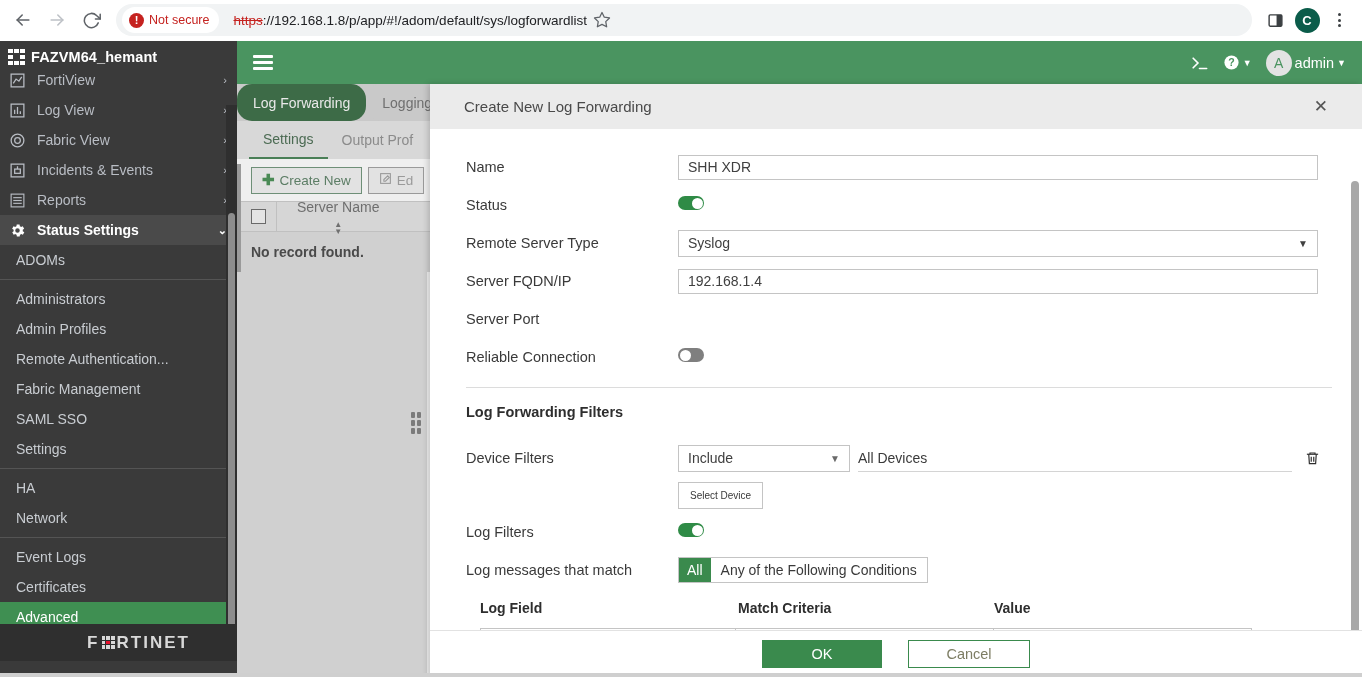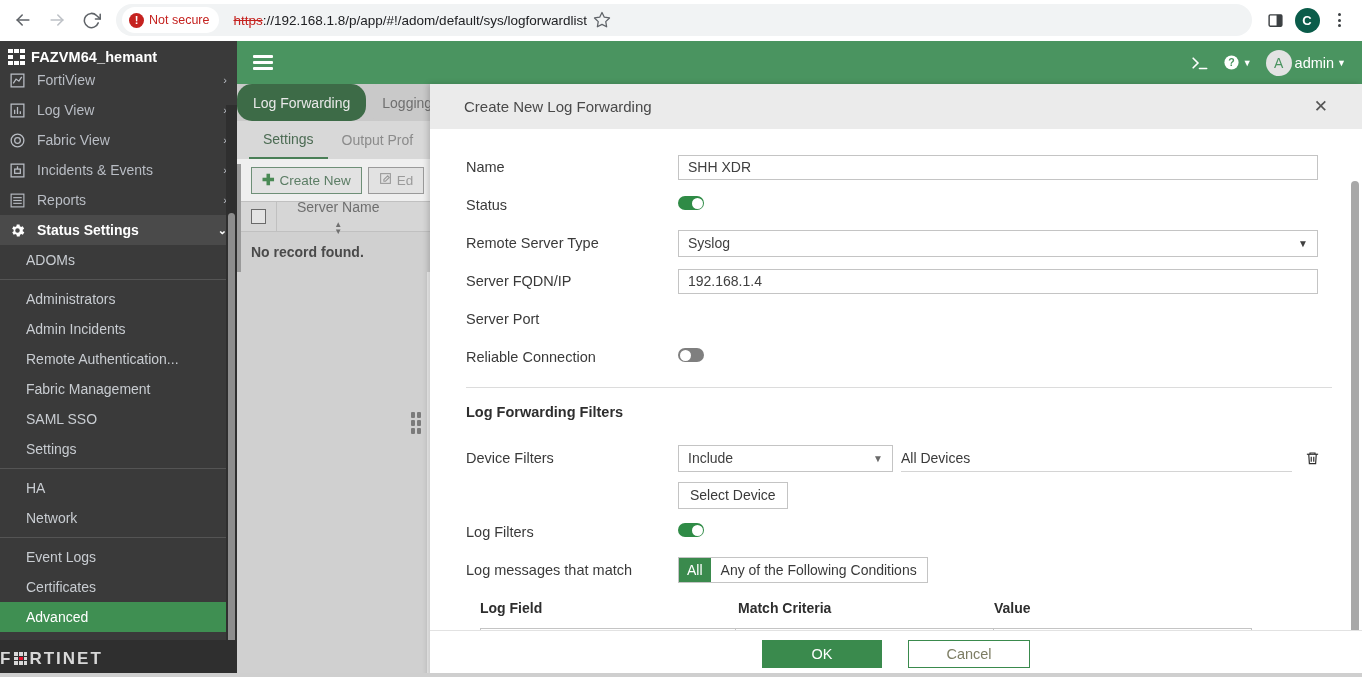--- a/index.html
+++ b/index.html
@@ -118,40 +118,40 @@
     color: #b9bdc4; font-size: 14px;
     gap: 10px;
   }
   .nav-item .ico { width: 19px; height: 19px; flex: 0 0 auto; color: #b9bdc4; display:flex; align-items:center; justify-content:center;}
   .nav-item .lbl { flex: 1 1 auto; white-space: nowrap; }
   .nav-item .chev { font-size: 11px; color: #b9bdc4; }
   .nav-item.active-parent { background: #4a4a4a; color: #fff; font-weight: bold; }
   .nav-item.active-parent .ico, .nav-item.active-parent .chev { color: #fff; }
   .nav-sub {
     height: 30px; display: flex; align-items: center;
-    padding-left: 26px; color: #c8ccd1; font-size: 14px;
+    padding-left: 16px; color: #c8ccd1; font-size: 14px;
   }
   .nav-sub.selected { background: #3f8f52; color: #fff; }
   .nav-div { height: 1px; background: #545454; margin: 4px 0; }
 
   .sb-scrollbar {
     position: absolute; right: 2px; top: 140px;
     width: 7px; height: 430px;
     background: #8d8d8d; border-radius: 4px;
   }
   .sb-track {
     position: absolute; right: 0; top: 32px;
     width: 11px; height: 567px;
     background: #2f2f2f;
   }
   .fortinet-bar {
-    position: absolute; bottom: 0; left: 0;
+    position: absolute; bottom: 16px; left: 0;
     width: 277px; height: 37px;
     background: #2f2f2f;
-    display: flex; align-items: center; 
+    display: flex; align-items: center; justify-content: center;
   }
   .fortinet-logo {
     color: #d8d8d8; font-size: 17px; font-weight: bold;
     letter-spacing: 2px; font-family: "Liberation Sans", sans-serif;
     display: flex; align-items: center; gap: 1px;
   }
   .fortinet-logo .dotgrid {
     width: 13px; height: 13px;
     display: grid; grid-template-columns: repeat(3,1fr); grid-template-rows: repeat(3,1fr);
     gap: 1px; margin: 0 1px;
@@ -269,35 +269,35 @@
   .toggle i {
     position: absolute; top: 1.5px; left: 1.5px;
     width: 11px; height: 11px; border-radius: 50%; background: #fff; display: block;
   }
   .toggle.on i { left: auto; right: 1.5px; }
 
   .divider { height: 1px; background: #dcdcdc; margin: 14px 0 16px 0; }
   .section-title { font-size: 14.5px; color: #2e2e2e; font-weight: bold; margin-bottom: 22px; }
 
   .small-select {
-    width: 215px; height: 27px;
+    width: 172px; height: 27px;
     border: 1px solid #c4c4c4; background: #fff;
     font-size: 14px; color: #404040; padding: 0 9px;
     display: flex; align-items: center;
   }
   .small-select .caret { margin-left: auto; font-size: 10px; color: #6a6a6a; }
   .devices-line {
     flex: 1 1 auto; height: 27px; margin-left: 8px;
     border-bottom: 1px solid #d4d4d4;
     display: flex; align-items: center;
     font-size: 14px; color: #3a3a3a;
   }
   .btn-plain {
     height: 27px; border: 1px solid #c4c4c4; background: #fff;
-    font-size: 14px; color: #3a3a3a; padding: 0 11px;
+    font-size: 10px; color: #3a3a3a; padding: 0 11px;
     display: inline-flex; align-items: center;
   }
   .seg {
     display: inline-flex; align-items: stretch;
     border: 1px solid #c4c4c4; height: 26px; background: #fff;
   }
   .seg .on {
     background: #3a8a4d; color: #fff; font-size: 14px;
     display: flex; align-items: center; padding: 0 8px;
   }
@@ -493,21 +493,21 @@
       </div>
 
       <div class="nav-sub">
           <span>ADOMs</span>
         </div>
       <div class="nav-div"></div>
       <div class="nav-sub">
           <span>Administrators</span>
         </div>
       <div class="nav-sub">
-          <span>Admin Incidents</span>
+          <span>Admin Profiles</span>
         </div>
       <div class="nav-sub">
           <span>Remote Authentication...</span>
         </div>
       <div class="nav-sub">
           <span>Fabric Management</span>
         </div>
       <div class="nav-sub">
           <span>SAML SSO</span>
         </div>

